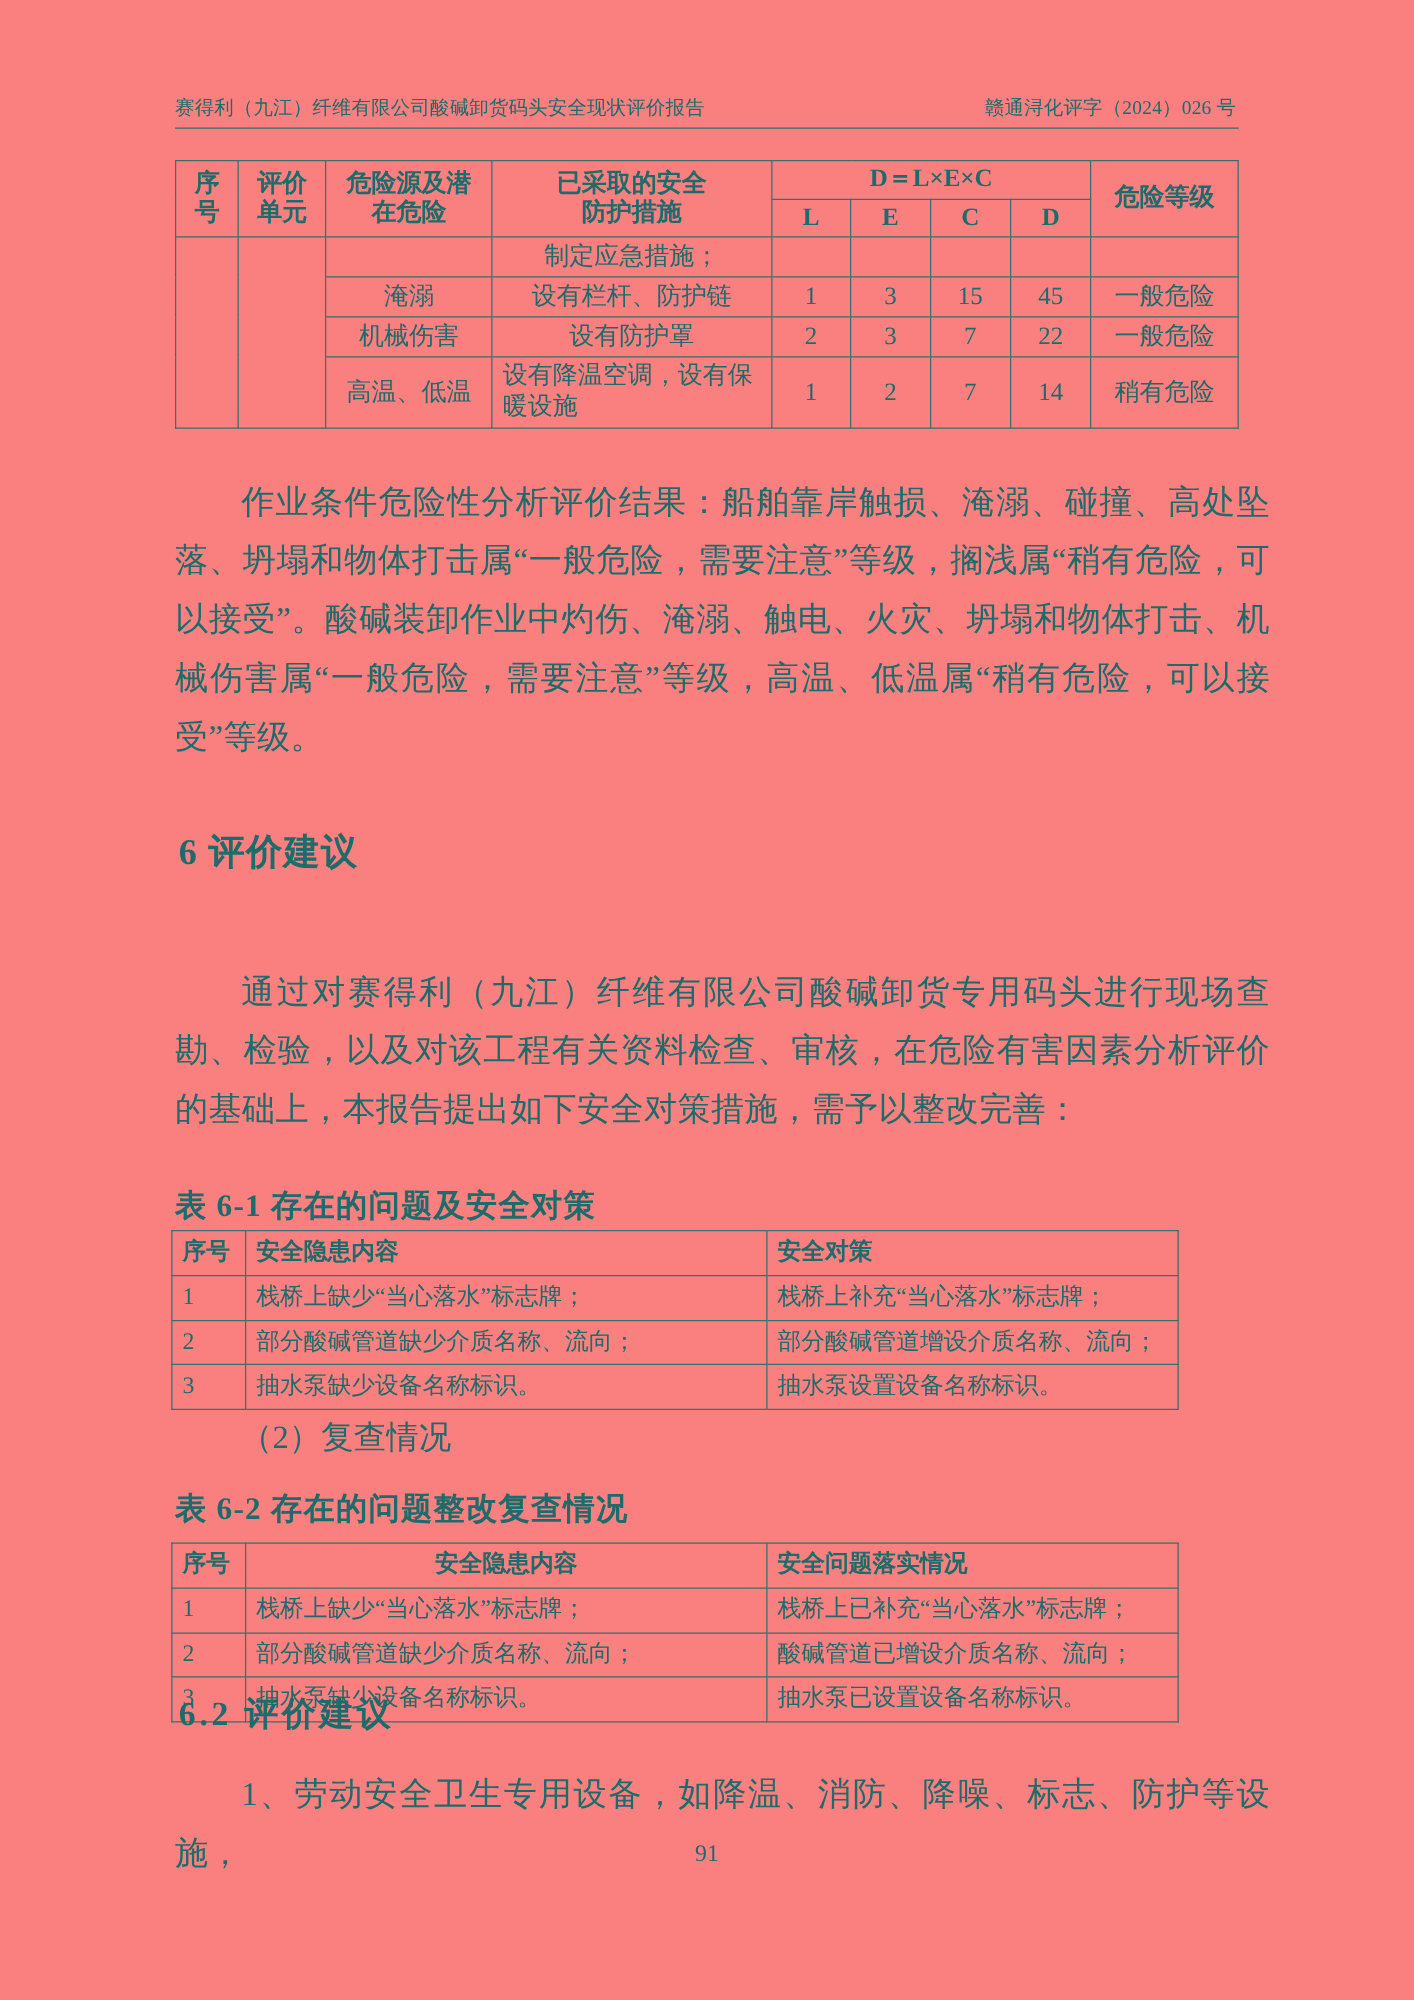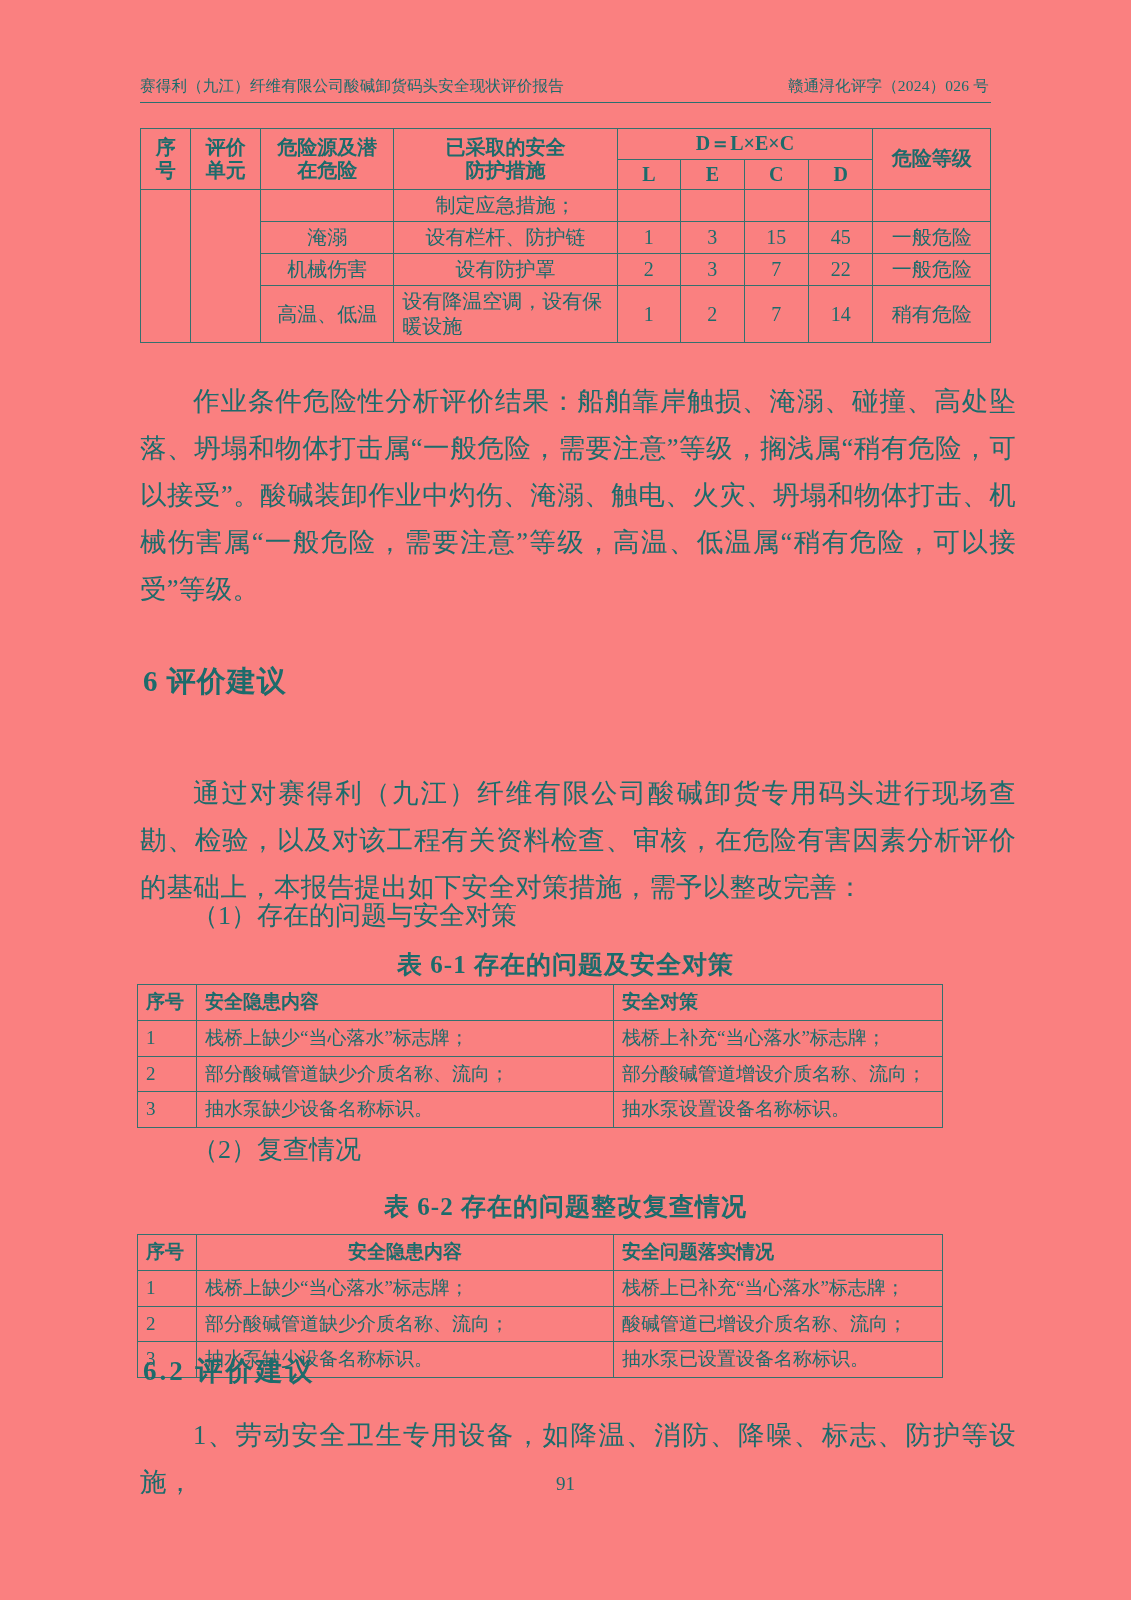--- a/index.html
+++ b/index.html
@@ -66,20 +66,21 @@
     font-weight: bold;
     line-height: 1.18;
   }
   #risk-table td {
     text-align: center;
     line-height: 1.25;
   }
   #risk-table td.measure-left {
     text-align: left;
     padding-left: 8px;
+    font-family: Liberation Mono, monospace;
   }
   #risk-table td.measure-center {
     text-align: center;
   }
   #risk-table .col-seq    { width: 40px; }
   #risk-table .col-unit   { width: 62px; }
   #risk-table .col-hazard { width: 132px; }
   #risk-table .col-meas   { width: 235px; }
   #risk-table .col-num    { width: 56px; }
   #risk-table .col-level  { width: 117px; }
@@ -116,21 +117,20 @@
     position: absolute;
     left: 140px;
     font-size: 26px;
     text-indent: 2em;
     width: 700px;
   }
   .tcaption {
     position: absolute;
     width: 851px;
     left: 140px;
-    text-align: center;
     font-size: 25px;
     font-weight: bold;
     letter-spacing: 1px;
   }
 
   
   .issue-table {
     left: 137px;
     width: 806px;
     font-size: 19px;
@@ -240,21 +240,20 @@
     </tr>
   </tbody>
     </table>
 
   <div class="para" style="top:378px;">作业条件危险性分析评价结果：船舶靠岸触损、淹溺、碰撞、高处坠落、坍塌和物体打击属“一般危险，需要注意”等级，搁浅属“稍有危险，可以接受”。酸碱装卸作业中灼伤、淹溺、触电、火灾、坍塌和物体打击、机械伤害属“一般危险，需要注意”等级，高温、低温属“稍有危险，可以接受”等级。</div>
 
   <div class="h1" style="top:662px;">6 评价建议</div>
 
   <div class="para" style="top:770px;">通过对赛得利（九江）纤维有限公司酸碱卸货专用码头进行现场查勘、检验，以及对该工程有关资料检查、审核，在危险有害因素分析评价的基础上，本报告提出如下安全对策措施，需予以整改完善：</div>
 
-  <div class="subitem" style="top:898px;">（1）存在的问题与安全对策</div>
 
   <div class="tcaption" style="top:948px;">表 6-1    存在的问题及安全对策</div>
 
   <table class="issue-table" id="issue-table-1">
     <tbody>
         <tr>
       <th class="c-seq">序号</th>
       <th class="c-mid">安全隐患内容</th>
       <th class="c-last">安全对策</th>
     </tr>

